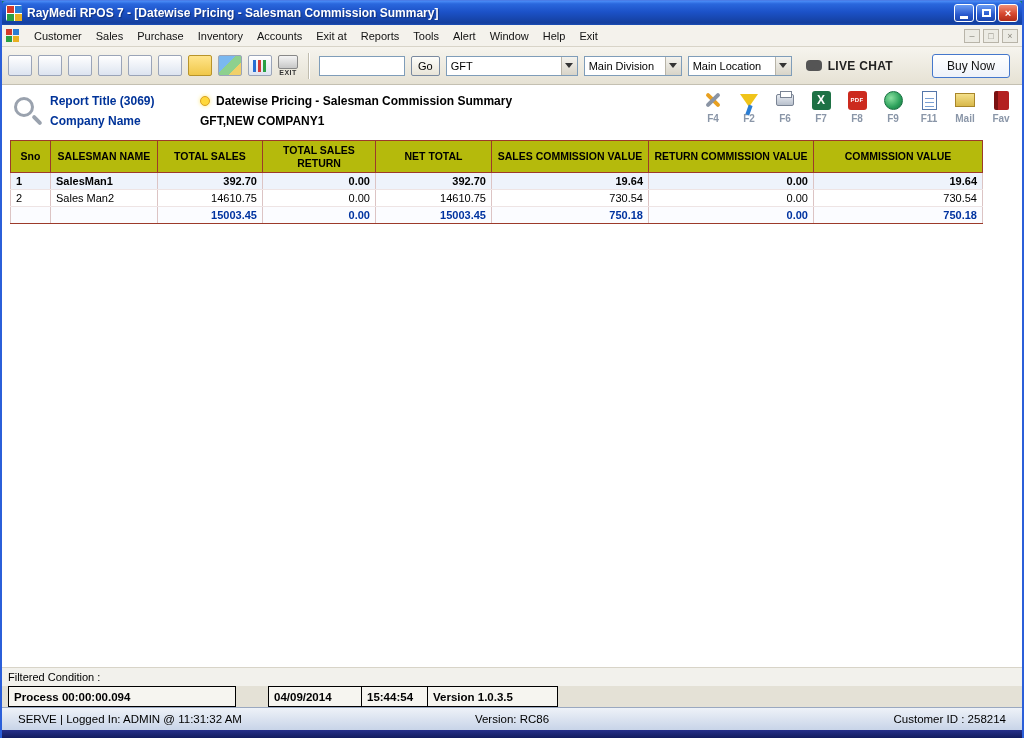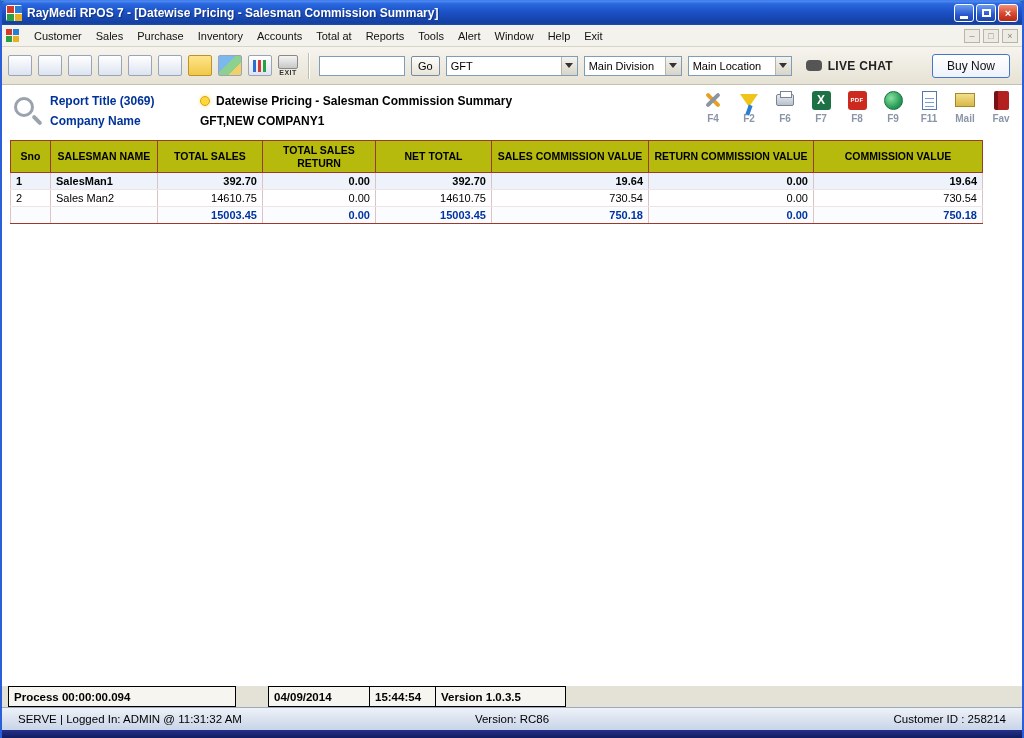--- a/index.html
+++ b/index.html
@@ -127,21 +127,21 @@
   .num { text-align:right; }
   .txtcell { text-align:left; }
 
   
   .filtered { height:19px; flex:0 0 19px; background:#f2f1ec; border-top:1px solid #d8d4c8;
               font-size:11px; color:#000; display:flex; align-items:center; padding-left:6px; }
   .statusrow { height:21px; flex:0 0 21px; background:#e4e1d6; display:flex; padding:0 6px; align-items:stretch; }
   .seg { border:1px solid #000; margin-left:-1px; background:#f6f5f0; font-weight:bold; font-size:11.5px;
          display:flex; align-items:center; padding:0 5px; white-space:nowrap; overflow:hidden; }
   .seg:first-child { margin-left:0; }
-  .seg.s1{width:202px;} .seg.s2{width:228px;} .seg.s3{width:303px;} .seg.s4{width:102px;margin-left:32px;}
+  .seg.s1{width:202px;} .seg.s2{width:228px;} .seg.s3{width:303px;} .seg.s4{width:94px;margin-left:32px;}
   .seg.s5{width:67px;} .seg.s6{width:131px;}
   .bottombar { height:23px; flex:0 0 23px; background:linear-gradient(180deg,#eef2f8,#c8d4e8);
                border-top:1px solid #9aa8c0; position:relative; display:flex; align-items:center;
                font-size:11.5px; color:#000; padding:0 16px; }
   .bb-center { position:absolute; left:0; right:0; text-align:center; }
   .bb-right { margin-left:auto; }
   .navy { height:8px; flex:0 0 8px; background:linear-gradient(180deg,#26308a,#121c5e); }
 </style>
 </head>
 <body>
@@ -172,21 +172,21 @@
         <i></i>
         <i></i>
         <i></i>
         <i></i>
       </span>
     <span class="menu-item">Customer</span>
     <span class="menu-item">Sales</span>
     <span class="menu-item">Purchase</span>
     <span class="menu-item">Inventory</span>
     <span class="menu-item">Accounts</span>
-    <span class="menu-item">Total at</span>
+    <span class="menu-item">Exit at</span>
     <span class="menu-item">Reports</span>
     <span class="menu-item">Tools</span>
     <span class="menu-item">Alert</span>
     <span class="menu-item">Window</span>
     <span class="menu-item">Help</span>
     <span class="menu-item">Exit</span>
     <span class="mdi-btns">
       <span class="mdi-btn">–</span>
       <span class="mdi-btn">□</span>
       <span class="mdi-btn">×</span>
@@ -348,20 +348,23 @@
           <td class="num">0.00</td>
           <td class="num">15003.45</td>
           <td class="num">750.18</td>
           <td class="num">0.00</td>
           <td class="num">750.18</td>
         </tr>
       </tbody>
     </table>
   </div>
 
+  <div class="filtered">
+    <span>Filtered Condition :</span>
+  </div>
 
   <div class="statusrow">
     <span class="seg s2">Process 00:00:00.094</span>
     <span class="seg s4">04/09/2014</span>
     <span class="seg s5">15:44:54</span>
     <span class="seg s6">Version 1.0.3.5</span>
   </div>
 
   <div class="bottombar">
     <span style="position:relative;z-index:1;">SERVE | Logged In: ADMIN @ 11:31:32 AM</span>

